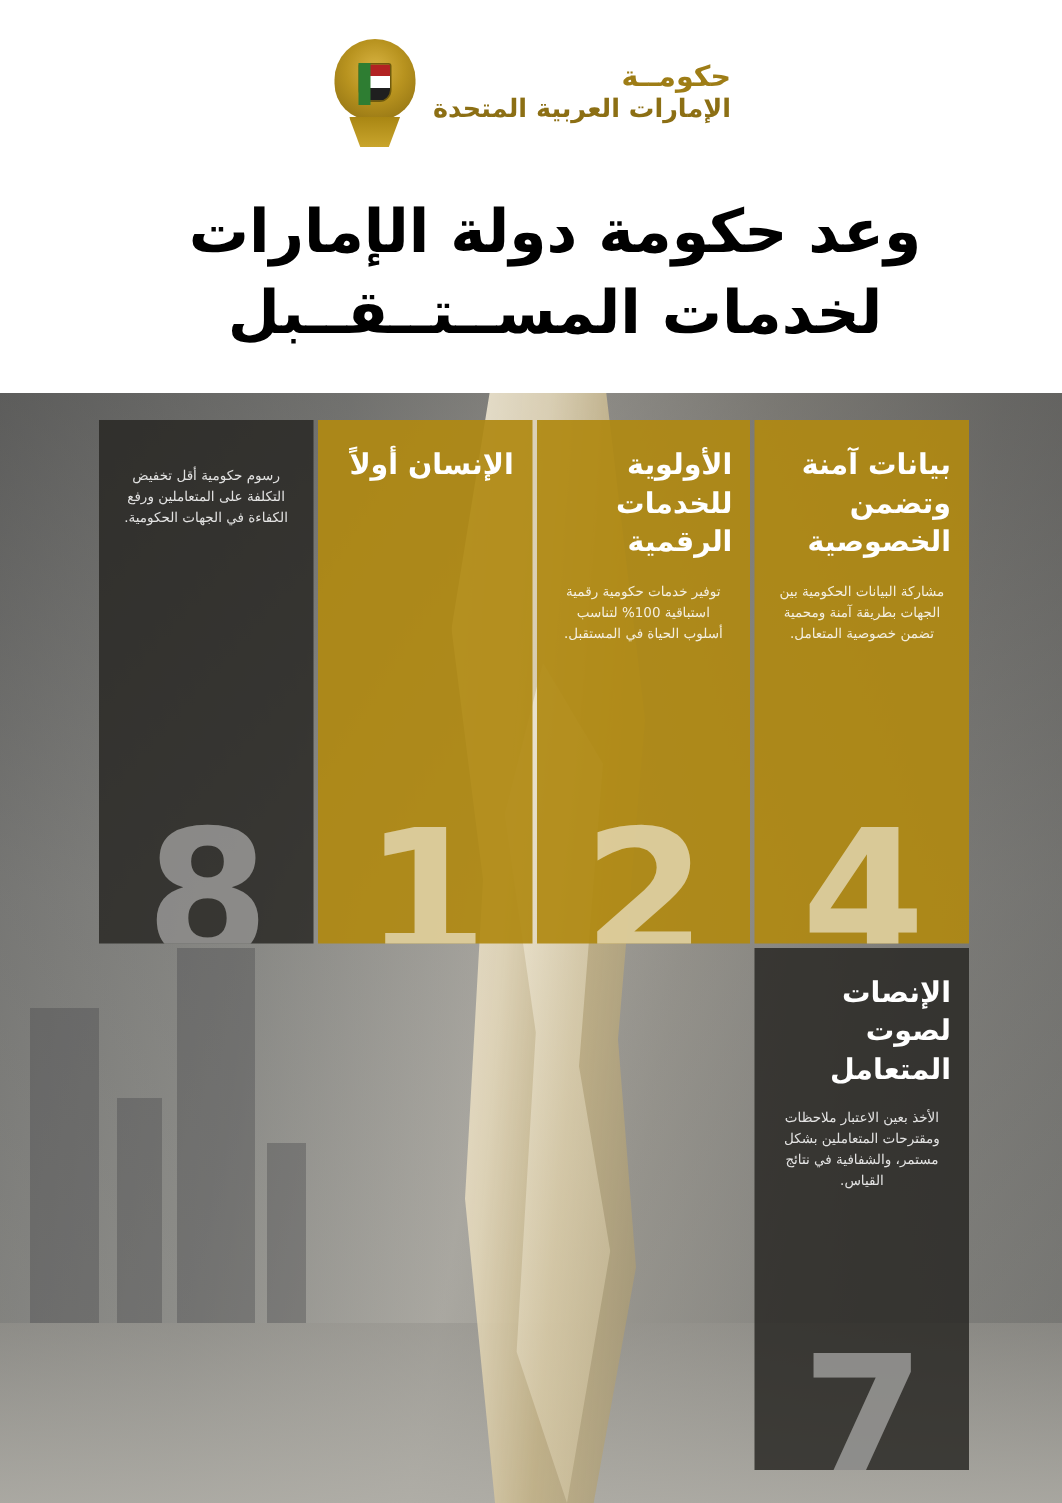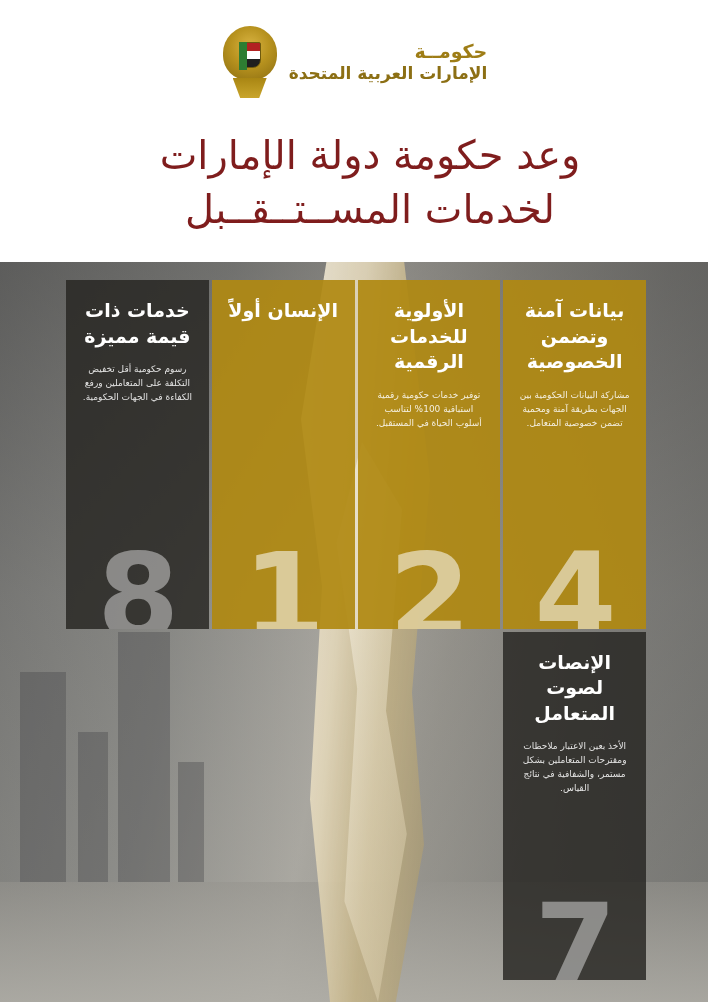--- a/index.html
+++ b/index.html
@@ -78,22 +78,22 @@
     position: absolute;
     left: 50%; bottom: 0;
     transform: translateX(-50%);
     width: 34px; height: 20px;
     background: linear-gradient(#a98613, #c9a52c);
     clip-path: polygon(0 0, 100% 0, 78% 100%, 22% 100%);
   }
   .headline {
     margin-top: 30px;
     text-align: center;
-    color: #7f1d1d;
-    font-weight: normal;
+    color: #000000;
+    font-weight: bold;
     letter-spacing: 1px;
     margin-left: 32px;
   }
   .headline .line1 { font-size: 40px; line-height: 1.35; }
   .headline .line2 { font-size: 40px; line-height: 1.35; }
 
   
   .board {
     position: absolute;
     top: 262px; left: 0;
@@ -154,21 +154,20 @@
     overflow: hidden;
     padding: 18px 12px 0 12px;
     color: #ffffff;
   }
   .card.gold { background: rgba(176,137,17,0.92); }
   .card.dark { background: rgba(38,36,33,0.82); }
   .card .title {
     font-size: 19px;
     font-weight: bold;
     line-height: 1.35;
-    text-align: center;
     color: #ffffff;
   }
   .card.dark .title { color: #ffffff; }
   .card .desc {
     margin-top: 14px;
     font-size: 9px;
     line-height: 1.55;
     text-align: center;
     color: rgba(255,255,255,0.86);
     padding: 0 4px;
@@ -235,21 +234,20 @@
         <div class="desc">توفير خدمات حكومية رقمية استباقية 100% لتناسب أسلوب الحياة في المستقبل.</div>
         <div class="num">2</div>
       </div>
 
       <div class="card gold">
         <div class="title">الإنسان أولاً</div>
         <div class="num">1</div>
       </div>
 
       <div class="card dark">
-        <div class="title">خدمات ذات قيمة مميزة</div>
         <div class="desc">رسوم حكومية أقل تخفيض التكلفة على المتعاملين ورفع الكفاءة في الجهات الحكومية.</div>
         <div class="num">8</div>
       </div>
 
       <div class="card dark">
         <div class="title">الإنصات لصوت المتعامل</div>
         <div class="desc">الأخذ بعين الاعتبار ملاحظات ومقترحات المتعاملين بشكل مستمر، والشفافية في نتائج القياس.</div>
         <div class="num">7</div>
       </div>
 

